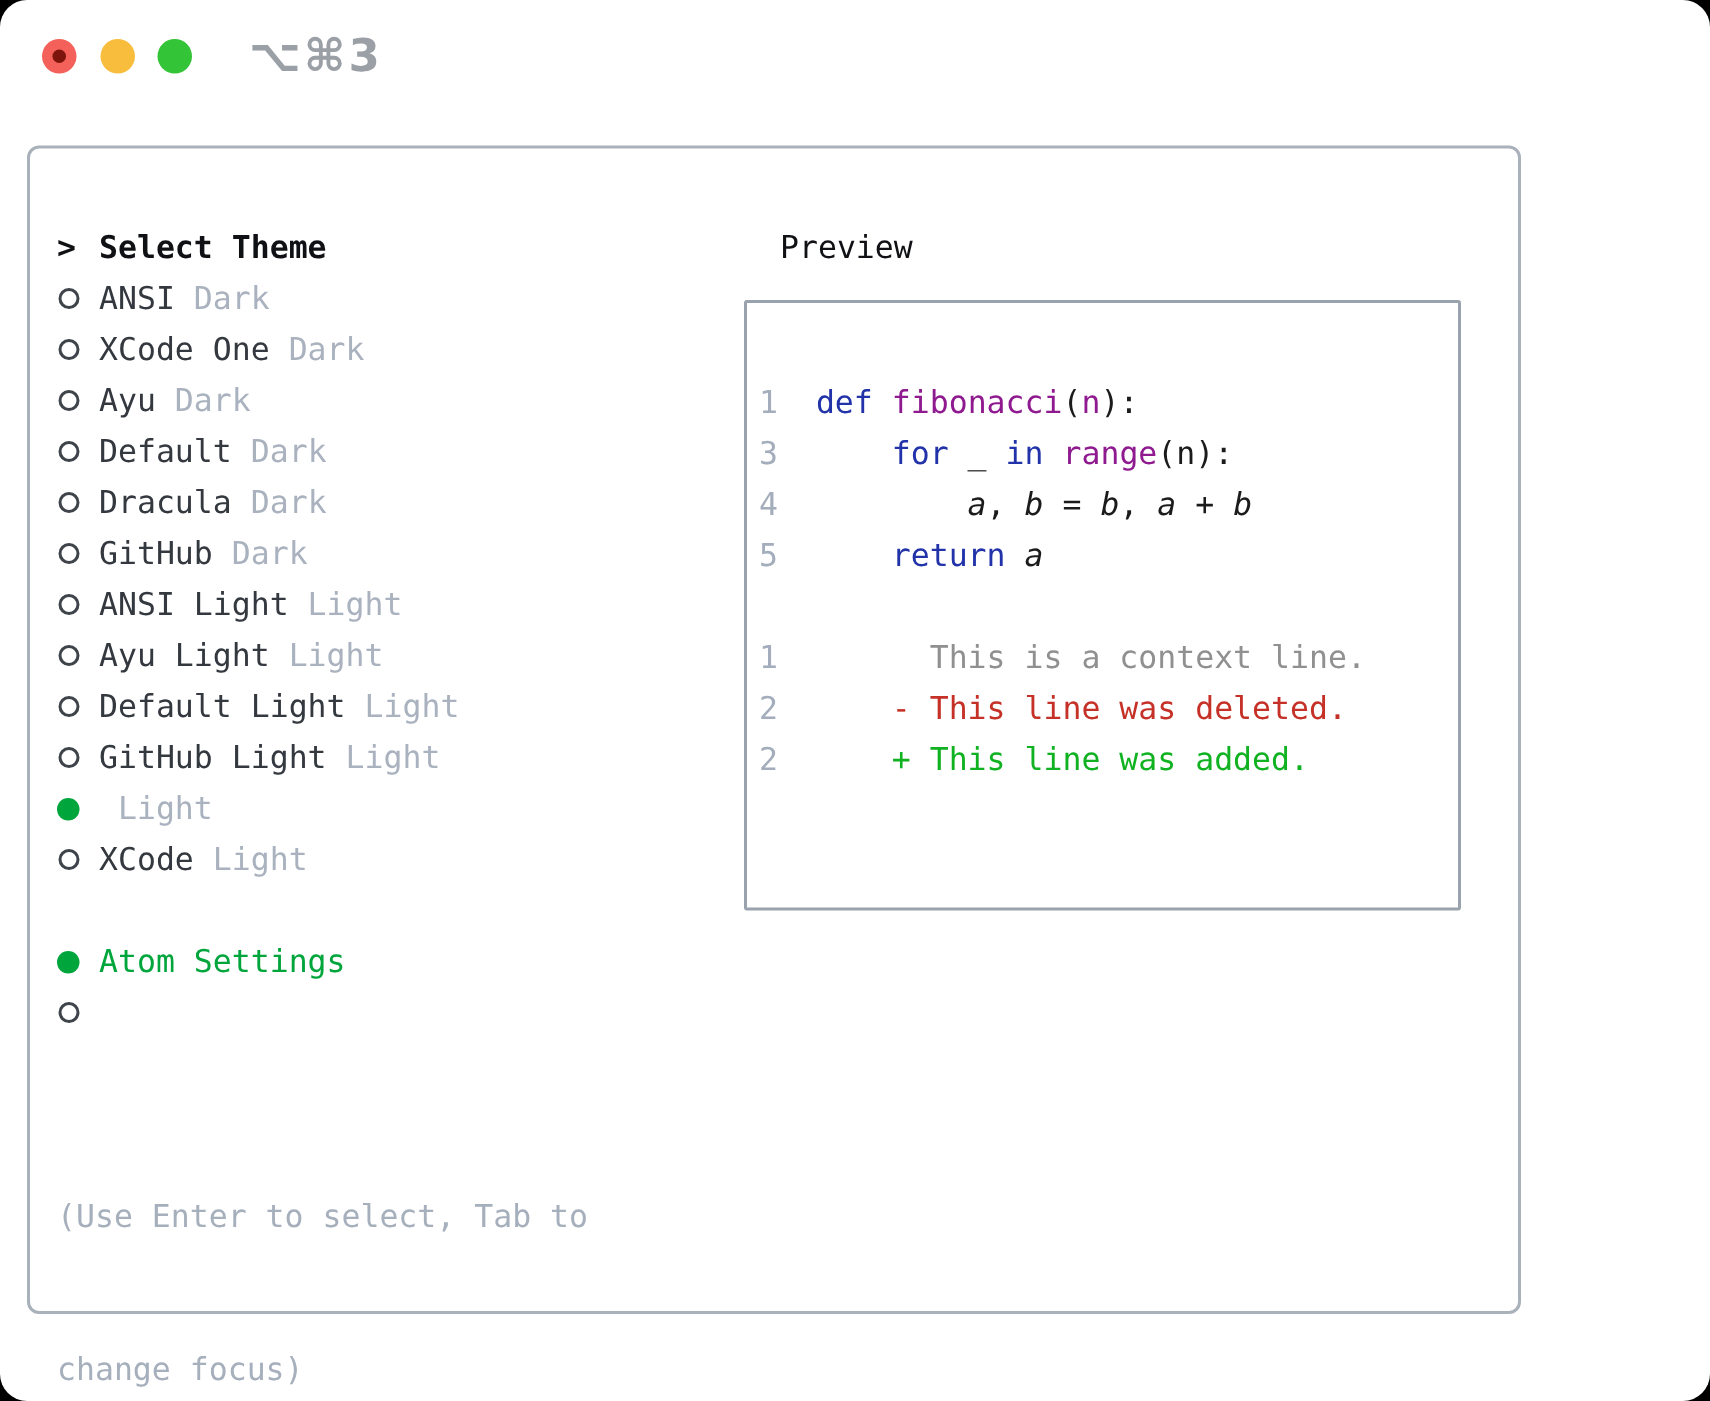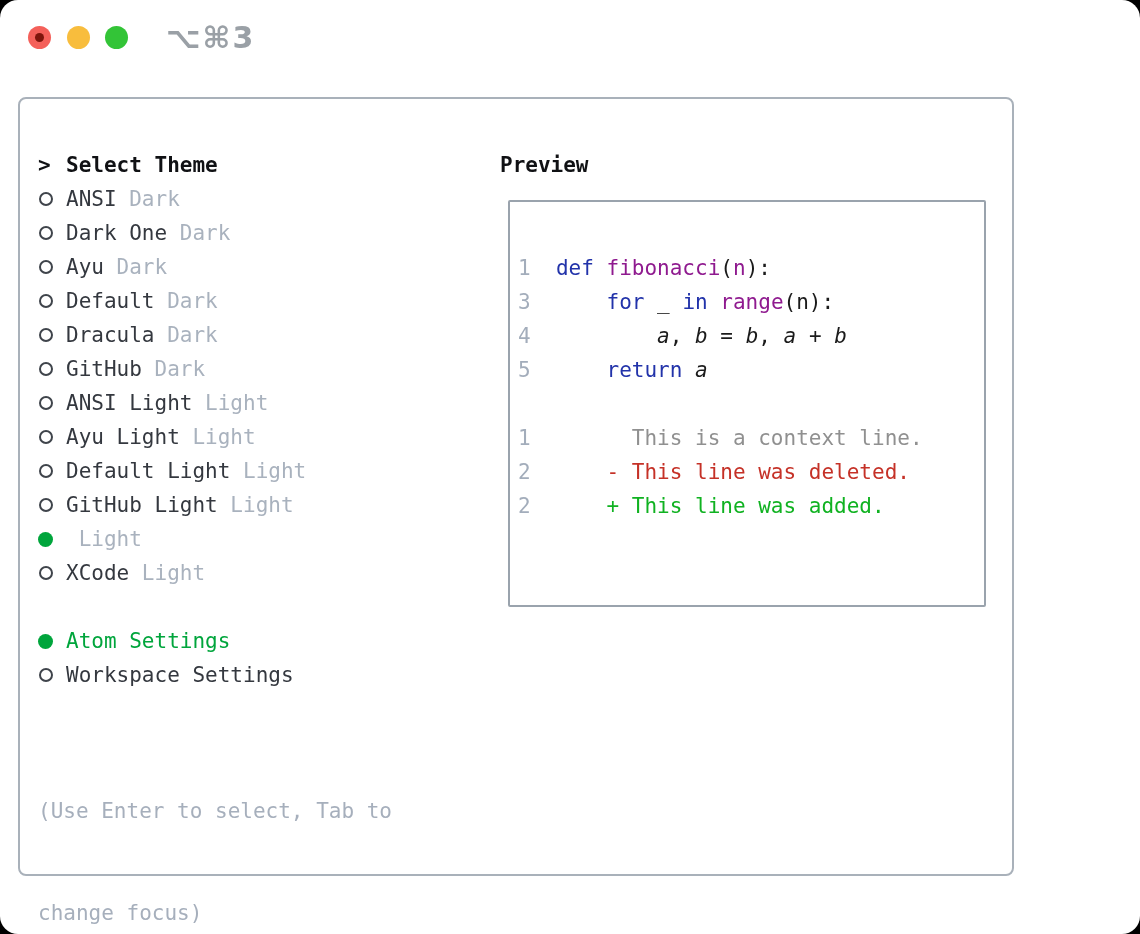--- a/index.html
+++ b/index.html
@@ -39,23 +39,23 @@
   .subhdr{color:var(--header);}
   .theme-name{color:var(--name);}
   .theme-variant{color:var(--muted);margin-left:1ch;}
   .selected .theme-name{color:var(--green);}
   .apply-label{color:var(--name);}
   .selected .apply-label{color:var(--green);}
   .spacer{height:34px;}
   .hint{color:var(--hint);white-space:pre;line-height:34px;}
 
   
-  .preview-label{position:absolute;left:480px;top:49px;height:34px;line-height:34px;
-       font-size:21px;font-weight:bold;color:var(--header);}
-  .preview-box{position:absolute;left:488px;top:101px;width:474px;height:403px;
+  .preview-label{position:absolute;left:500px;top:49px;height:34px;line-height:34px;
+       font-size:21px;font-weight:normal;color:var(--header);}
+  .preview-box{position:absolute;left:476px;top:101px;width:474px;height:403px;
        border:2px solid var(--pvborder);border-radius:2px;background:#fff;overflow:hidden;}
   .code{padding:49px 0 0 8px;font-size:21px;line-height:34px;}
   .prow{height:34px;white-space:pre;}
   .lineno{display:inline-block;width:3ch;color:var(--lineno);}
   .kw{color:var(--kw);}
   .fn{color:var(--fn);}
   .lit{color:var(--lit);}
   .pl{color:var(--plain);}
   .var{color:var(--plain);font-style:italic;}
   .ctx{color:var(--ctx);}
@@ -77,39 +77,39 @@
   <div class="main-box">
 
     <div class="left-col">
       <div class="row">
         <span class="marker"><span class="prompt">&gt;</span></span>
         <span class="hdr">Select Theme</span>
       </div>
 
       <div id="theme-list">
           <div class="row"><span class="marker"><span class="ring"></span></span><span class="theme-name">ANSI</span><span class="theme-variant">Dark</span></div>
-          <div class="row"><span class="marker"><span class="ring"></span></span><span class="theme-name">Dark One</span><span class="theme-variant">Dark</span></div>
+          <div class="row"><span class="marker"><span class="ring"></span></span><span class="theme-name">XCode One</span><span class="theme-variant">Dark</span></div>
           <div class="row"><span class="marker"><span class="ring"></span></span><span class="theme-name">Ayu</span><span class="theme-variant">Dark</span></div>
           <div class="row"><span class="marker"><span class="ring"></span></span><span class="theme-name">Default</span><span class="theme-variant">Dark</span></div>
           <div class="row"><span class="marker"><span class="ring"></span></span><span class="theme-name">Dracula</span><span class="theme-variant">Dark</span></div>
           <div class="row"><span class="marker"><span class="ring"></span></span><span class="theme-name">GitHub</span><span class="theme-variant">Dark</span></div>
           <div class="row"><span class="marker"><span class="ring"></span></span><span class="theme-name">ANSI Light</span><span class="theme-variant">Light</span></div>
           <div class="row"><span class="marker"><span class="ring"></span></span><span class="theme-name">Ayu Light</span><span class="theme-variant">Light</span></div>
           <div class="row"><span class="marker"><span class="ring"></span></span><span class="theme-name">Default Light</span><span class="theme-variant">Light</span></div>
           <div class="row"><span class="marker"><span class="ring"></span></span><span class="theme-name">GitHub Light</span><span class="theme-variant">Light</span></div>
           <div class="row selected"><span class="marker"><span class="dot"></span></span><span class="theme-variant">Light</span></div>
           <div class="row"><span class="marker"><span class="ring"></span></span><span class="theme-name">XCode</span><span class="theme-variant">Light</span></div>
         </div>
 
       <div class="spacer"></div>
 
 
       <div id="apply-list">
           <div class="row selected"><span class="marker"><span class="dot"></span></span><span class="apply-label">Atom Settings</span></div>
-          <div class="row"><span class="marker"><span class="ring"></span></span><span class="apply-label">Workspace Settings</span></div>
+          <div class="row"><span class="marker"><span class="ring"></span></span></div>
         </div>
 
       <div class="spacer"></div>
 
       <div class="hint">
         <div>(Use Enter to select, Tab to</div>
         <div>change focus)</div>
       </div>
     </div>
 

